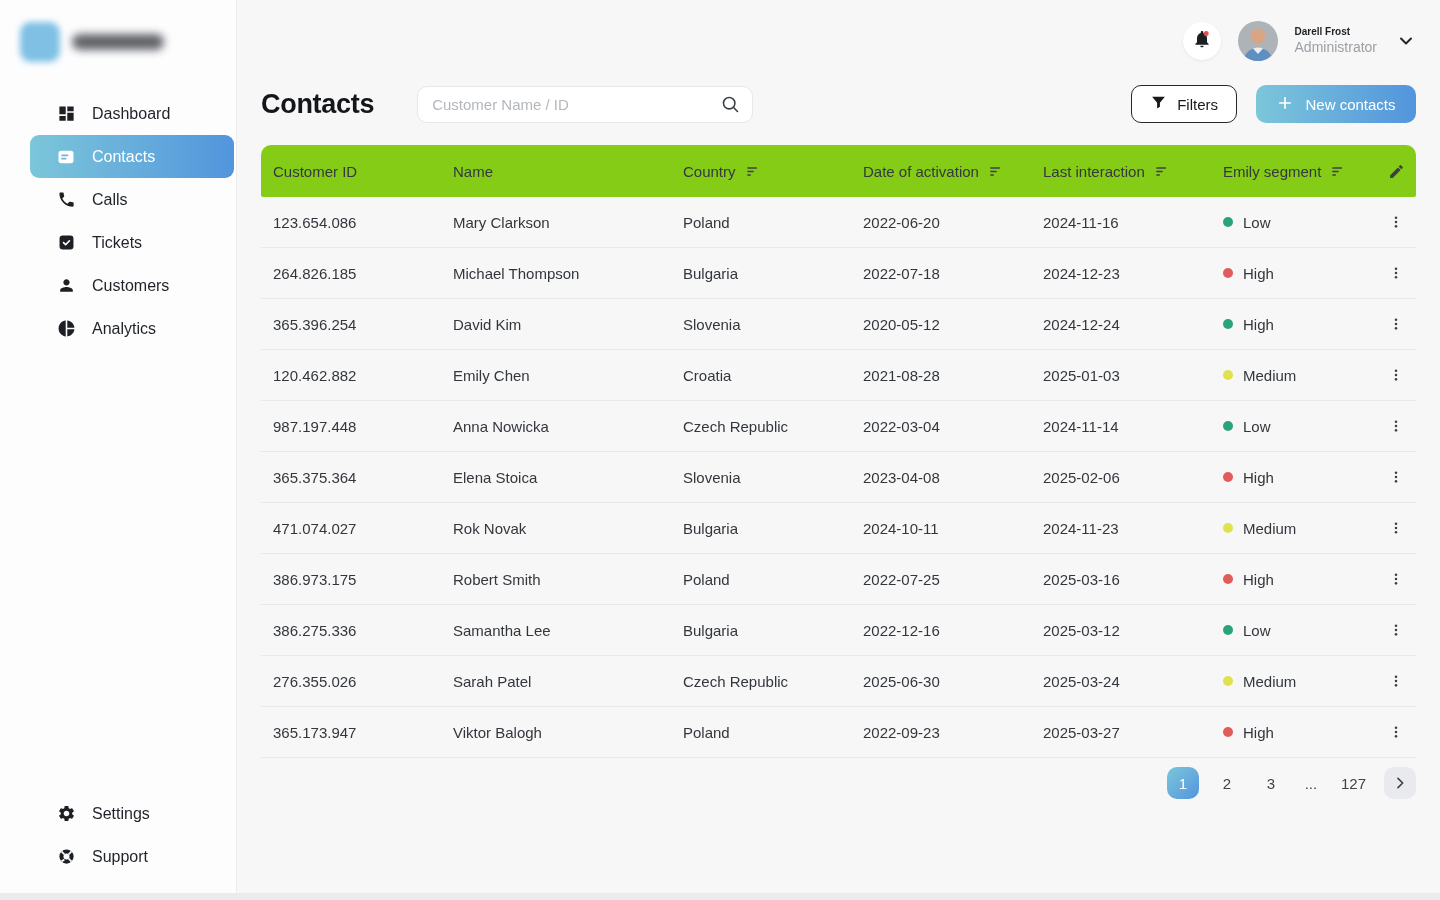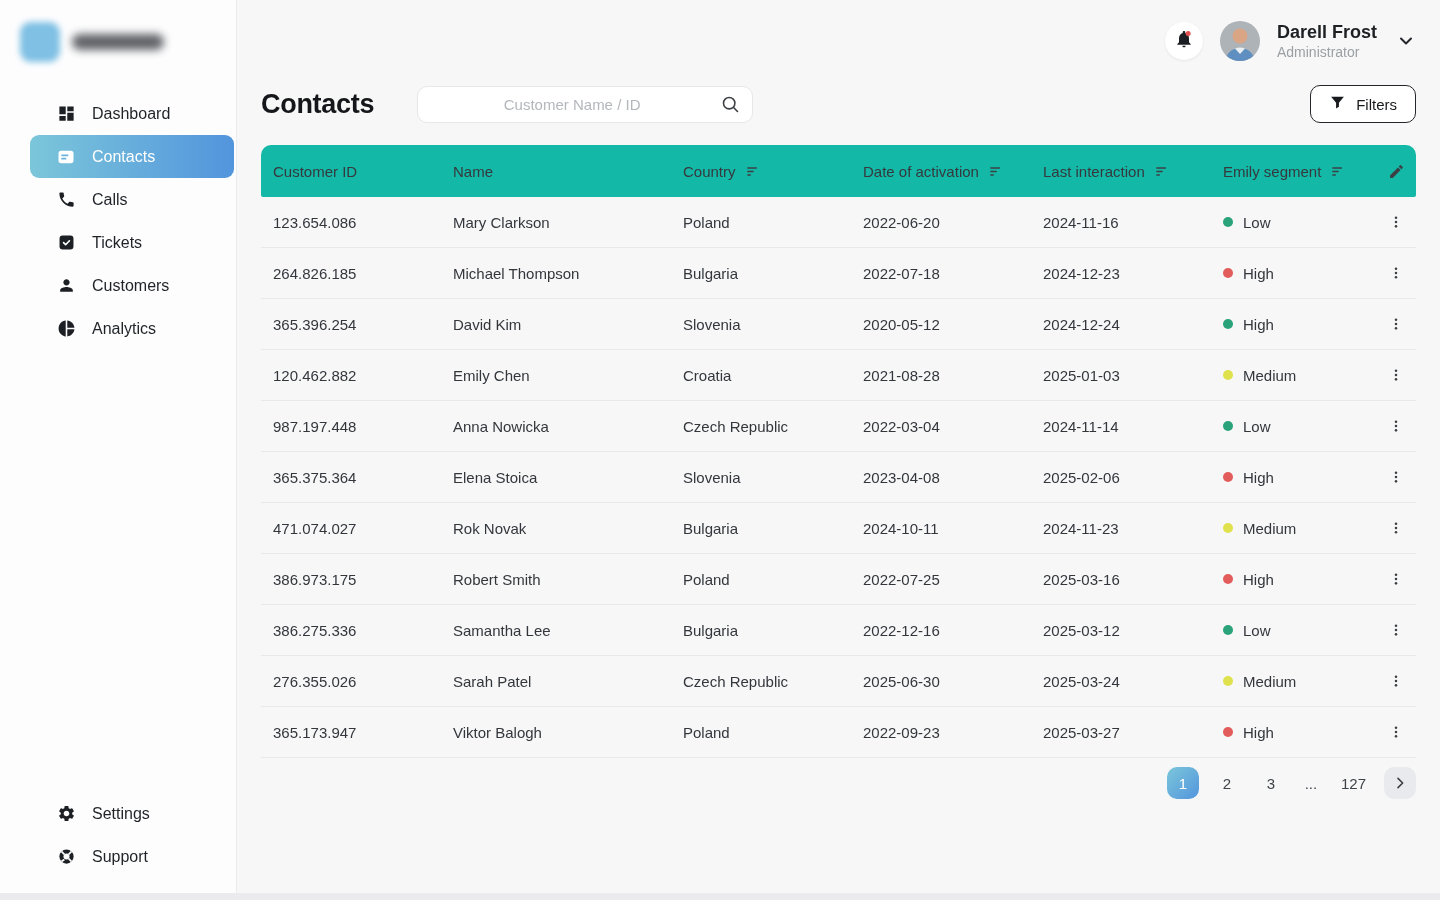--- a/index.html
+++ b/index.html
@@ -42,31 +42,31 @@
   .main { flex:1; position:relative; padding:0 24px; }
 
   .topbar { height:68px; display:flex; align-items:center; justify-content:flex-end; gap:17px; padding-top:14px; }
   .bell-wrap {
     width:38px; height:38px; border-radius:50%; background:#ffffff;
     display:flex; align-items:center; justify-content:center;
     box-shadow:0 1px 3px rgba(0,0,0,.07); cursor:pointer; position:relative;
   }
   .avatar { width:40px; height:40px; border-radius:50%; overflow:hidden; flex-shrink:0; cursor:pointer; }
   .profile-text { line-height:1.25; }
-  .profile-name { font-size:18px; font-weight:700; color:#1e2124;text-align:center; }
+  .profile-name { font-size:10px; font-weight:700; color:#1e2124; }
   .profile-role { font-size:14px; color:#9ba0a5; }
   .profile-caret { cursor:pointer; display:flex; align-items:center; margin-left:2px; }
 
   .header-row { display:flex; align-items:center; margin-top:14px; height:44px; }
   .page-title { font-size:27px; font-weight:700; letter-spacing:-.3px; color:#141619; }
   .search-box { position:relative; margin-left:43px; }
   .search-input {
     width:336px; height:37px; border:1px solid #e7e7e9; border-radius:10px;
     background:#ffffff; padding:0 40px 0 14px; font-size:15px;
-    font-family:"Liberation Sans", sans-serif; color:#25282c; outline:none;text-align:center;
+    font-family:"Liberation Sans", sans-serif; color:#25282c; outline:none;
   }
   .search-input::placeholder { color:#b3b7bc; }
   .search-ic { position:absolute; right:12px; top:8px; color:#3a3e43; }
 
   .header-actions { margin-left:auto; display:flex; gap:19px; }
   .btn-filters {
     height:38px; padding:0 18px; display:flex; align-items:center; gap:10px;
     background:#ffffff; border:1.4px solid #23272b; border-radius:10px;
     font-size:15px; color:#17191c; cursor:pointer; font-family:inherit;
   }
@@ -74,21 +74,21 @@
     height:38px; width:160px; display:flex; align-items:center; justify-content:center; gap:11px;
     background:linear-gradient(90deg, var(--accent-start), var(--accent-end));
     border:none; border-radius:10px; font-size:15px; color:#ffffff;
     cursor:pointer; font-family:inherit;
   }
 
   
   .table { margin-top:19px; }
   .thead {
     display:grid; grid-template-columns:180px 230px 180px 180px 180px 153px 1fr;
-    align-items:center; height:52px; background:#14b8a6; border-radius:10px 10px 2px 2px;
+    align-items:center; height:52px; background:#84cc16; border-radius:10px 10px 2px 2px;
     padding-left:12px; font-size:15px; color:#35393e;
   }
   .th { display:flex; align-items:center; gap:9px; }
   .th.actions { justify-content:center; }
   .sort-ic, .pencil-ic { display:flex; align-items:center; color:#3c4045; }
 
   .tr {
     display:grid; grid-template-columns:180px 230px 180px 180px 180px 153px 1fr;
     align-items:center; height:51px; border-bottom:1px solid #e9e9eb;
     padding-left:12px; font-size:15px; color:#33373c;
@@ -248,20 +248,29 @@
     </div>
     <div class="header-actions">
       <button class="btn-filters">
         <span>
           <svg width="17" height="17" viewBox="0 0 24 24">
               <path fill="#17191c" d="M3 4h18l-7 8.2V18l-4 2.6v-8.4L3 4z"></path>
             </svg>
         </span>
         <span>Filters</span>
       </button>
+      <button class="btn-new">
+        <span>
+          <svg width="18" height="18" viewBox="0 0 24 24" fill="none" stroke="#ffffff" stroke-width="2.2" stroke-linecap="round">
+              <line x1="12" y1="5" x2="12" y2="19"></line>
+              <line x1="5" y1="12" x2="19" y2="12"></line>
+            </svg>
+        </span>
+        <span>New contacts</span>
+      </button>
     </div>
   </div>
 
   <div class="table">
     <div class="thead">
         <div class="th">
           <span>Customer ID</span>
         </div>
         <div class="th">
           <span>Name</span>

